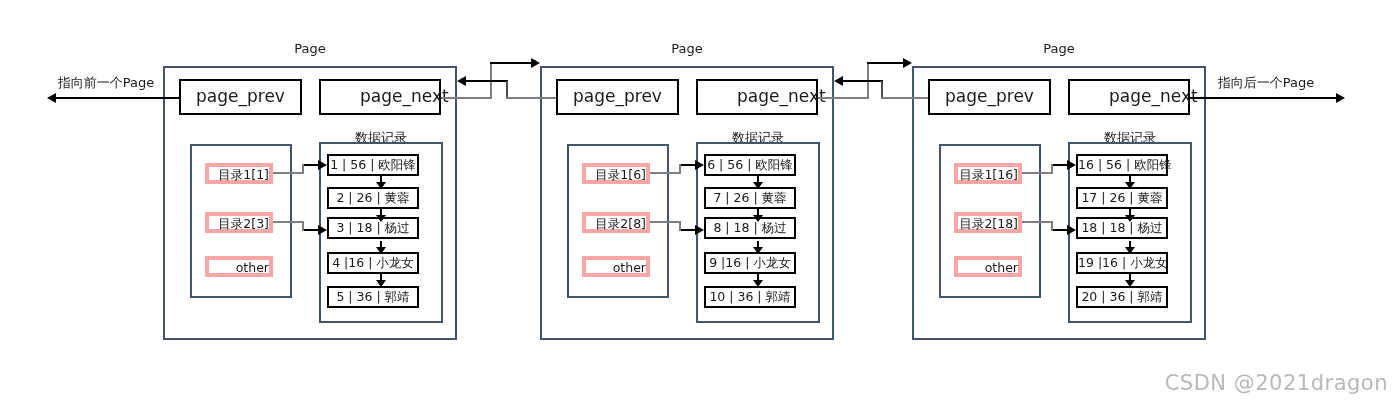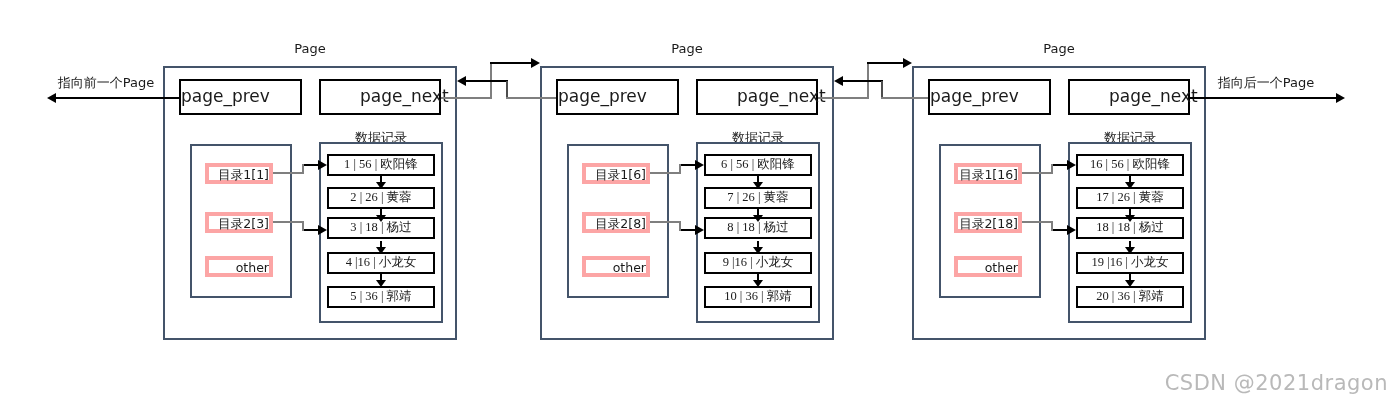--- a/index.html
+++ b/index.html
@@ -4,29 +4,29 @@
 <style>
   html,body{margin:0;padding:0;background:#fff;}
   #stage{
     position:relative;width:1400px;height:401px;background:#ffffff;overflow:hidden;
     font-family:"DejaVu Sans","Liberation Sans",sans-serif;color:#1a1a1a;
   }
   
   .page{position:absolute;top:0;width:295px;height:360px;}
   .frame{position:absolute;left:0;top:66px;width:294px;height:274px;border:2px solid #44546A;box-sizing:border-box;background:#fff;}
   .page-title{position:absolute;left:0;top:41px;width:294px;text-align:center;font-size:13px;}
-  .field{position:absolute;top:79px;height:36px;border:2px solid #000;box-sizing:border-box;background:#fff;line-height:31px;font-size:17px;}
+  .field{position:absolute;top:79px;height:36px;border:2px solid #000;box-sizing:border-box;background:#fff;text-align:center;line-height:31px;font-size:17px;}
   .field.prev{left:16px;width:123px;}
   .field.next{left:156px;width:122px;padding-left:39px;}
   .rec-title{position:absolute;left:156px;top:121px;width:124px;text-align:center;font-size:13px;margin-top:8px;}
   .dir-frame{position:absolute;left:27px;top:144px;width:102px;height:154px;border:2px solid #44546A;box-sizing:border-box;background:#fff;}
   .dir-box{position:absolute;left:42px;width:68px;height:21px;border:4px solid #fca5a5;box-sizing:border-box;background:#fff;text-align:right;font-size:12.5px;line-height:16px;white-space:nowrap;}
   .d1{top:163px}.d2{top:212px}.d3{top:256px}
   .rec-frame{position:absolute;left:156px;top:142px;width:124px;height:181px;border:2px solid #44546A;box-sizing:border-box;background:#fff;}
-  .rec{position:absolute;left:164px;width:108px;height:22px;border:2px solid #000;box-sizing:border-box;background:#fff;text-align:center;font-size:12.5px;line-height:17px;white-space:nowrap;font-family:Liberation Serif, serif;}
+  .rec{position:absolute;left:164px;width:92px;height:22px;border:2px solid #000;box-sizing:border-box;background:#fff;text-align:center;font-size:12.5px;line-height:17px;white-space:nowrap;}
   .r1{top:154px}.r2{top:187px}.r3{top:217px}.r4{top:252px}.r5{top:286px}
   
   .down-arrow{position:absolute;left:217px;width:2px;height:6px;background:#000;}
   .down-arrow::after{content:"";position:absolute;top:6px;left:-4px;width:0;height:0;
     border-left:5px solid transparent;border-right:5px solid transparent;border-top:7px solid #000;}
   .a1{top:176px}.a2{top:209px}.a3{top:241px}.a4{top:274px}
   
   .hl{position:absolute;height:2px;background:#000;}
   .vl{position:absolute;width:2px;background:#000;}
   .gray{background:#7f7f7f;}

